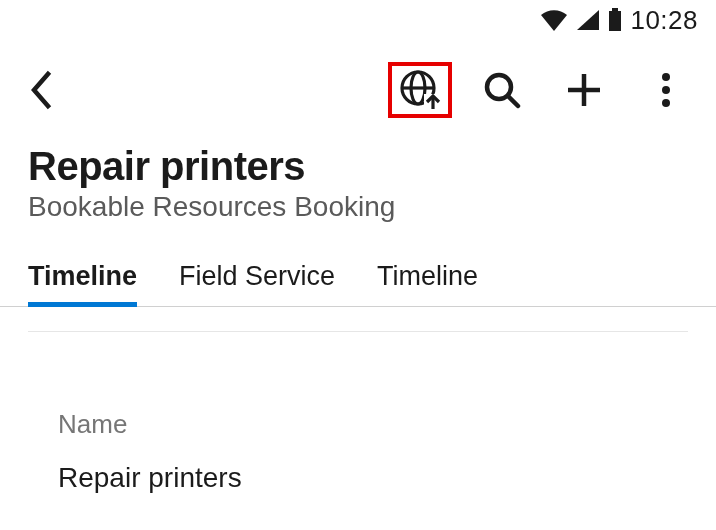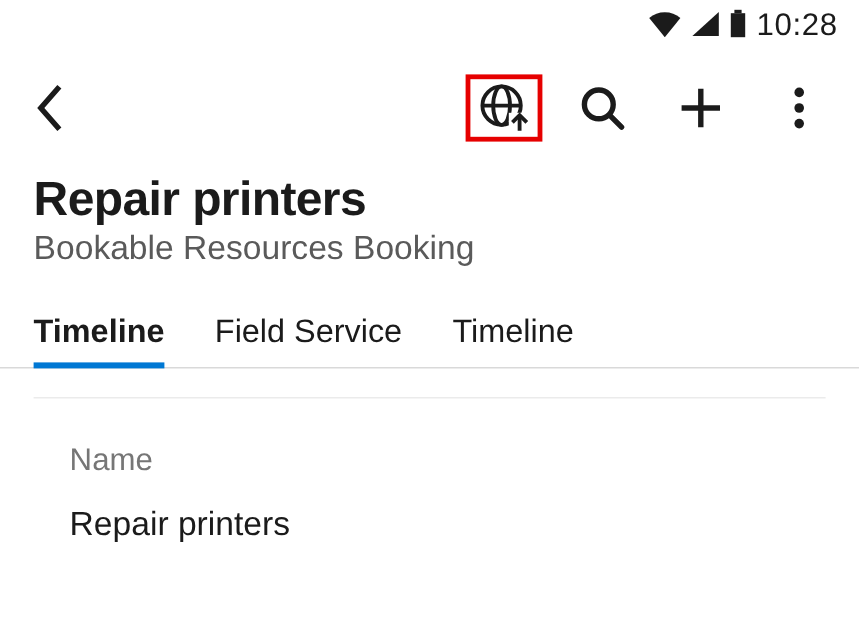--- a/index.html
+++ b/index.html
@@ -14,21 +14,21 @@
   .highlight-box { border: 4px solid #e60000; padding: 2px 6px; display:flex; align-items:center; justify-content:center; }
   .title-block { padding: 4px 28px 18px 28px; }
   .title-block h1 { font-size: 40px; font-weight: 600; letter-spacing: -0.5px; }
   .title-block .subtitle { font-size: 28px; color: #5a5a5a; margin-top: 2px; font-weight: 400; }
   .tabs { display:flex; align-items:flex-end; gap: 42px; padding: 0 28px; border-bottom: 1px solid #d0d0d0; height: 66px; }
   .tab { font-size: 27px; color: #1b1b1b; padding-bottom: 14px; cursor:pointer; position: relative; }
   .tab.active { font-weight: 600; }
   .tab.active::after { content:""; position:absolute; left:0; right:0; bottom:-1px; height:5px; background:#0078d4; }
   .form-section { padding: 36px 58px 0 58px; border-top: 0; }
   .form-divider { height:1px; background:#e6e6e6; margin: 24px 28px 0 28px; }
-  .field-label { font-size: 26px; color: #767676; }
+  .field-label { font-size: 26px; color: #767676; margin-top: 41px; }
   .field-value { font-size: 28px; color: #1b1b1b; margin-top: 22px; }
   svg { display:block; }
 </style>
 </head>
 <body>
 
 <div class="status-bar">
   <span>
     <svg width="28" height="22" viewBox="0 0 28 22">
         <path d="M14 22 L27 6 A20 20 0 0 0 1 6 Z" fill="#1b1b1b"></path>

